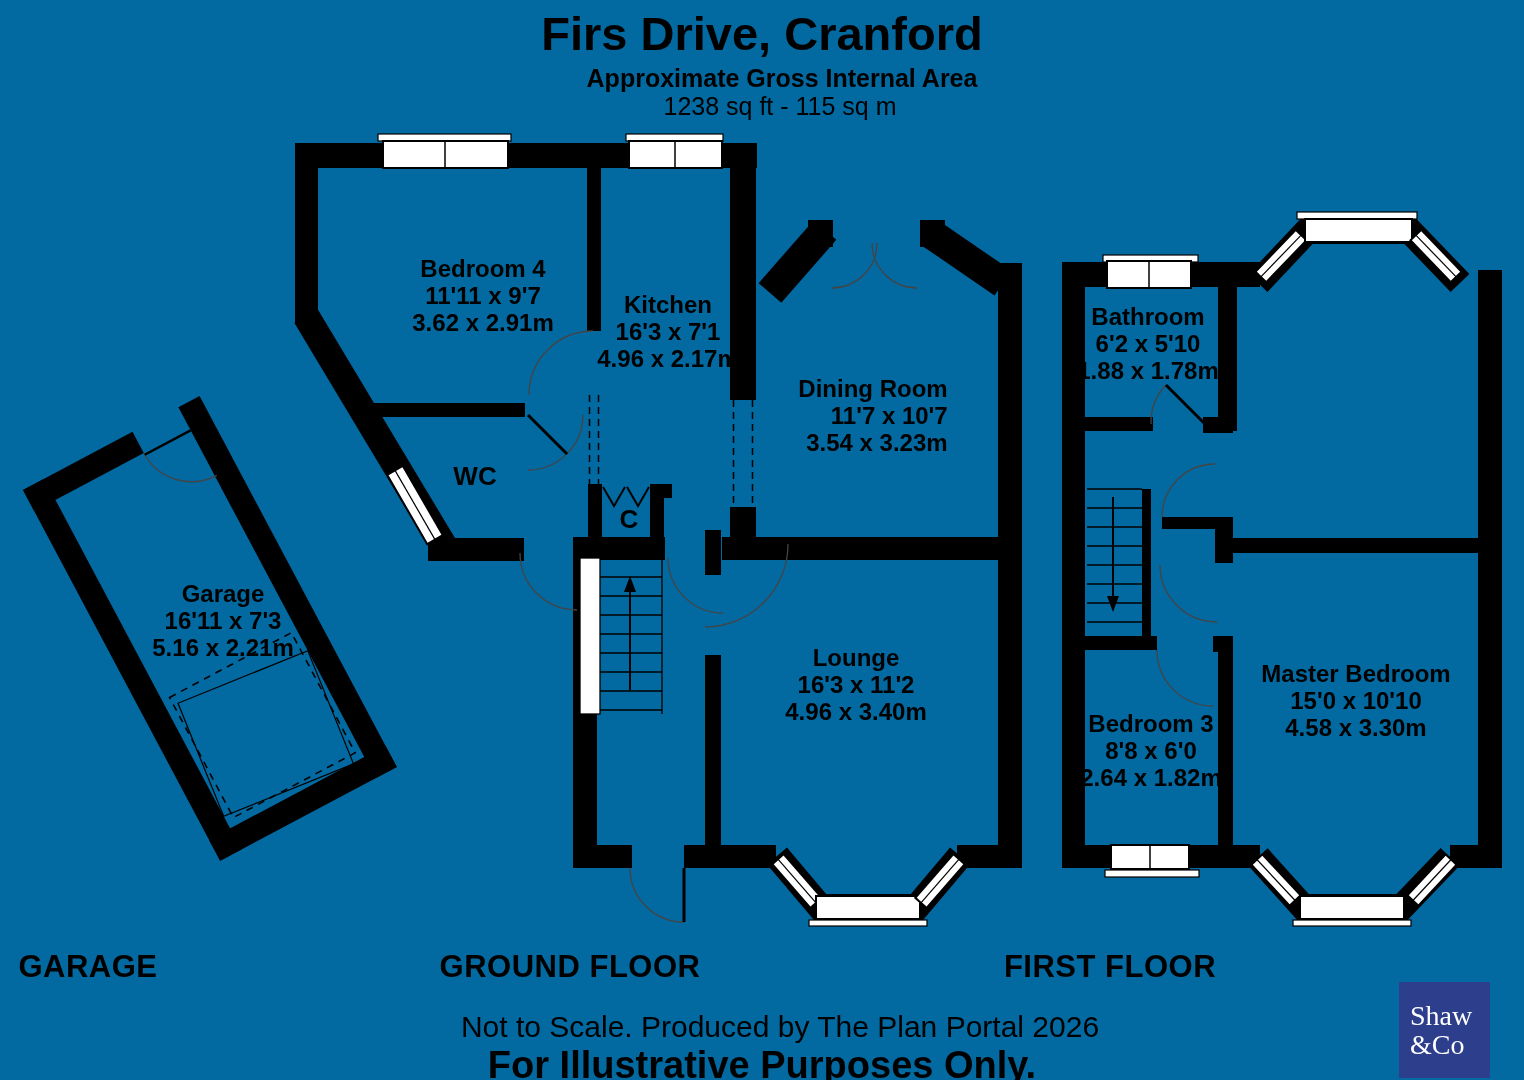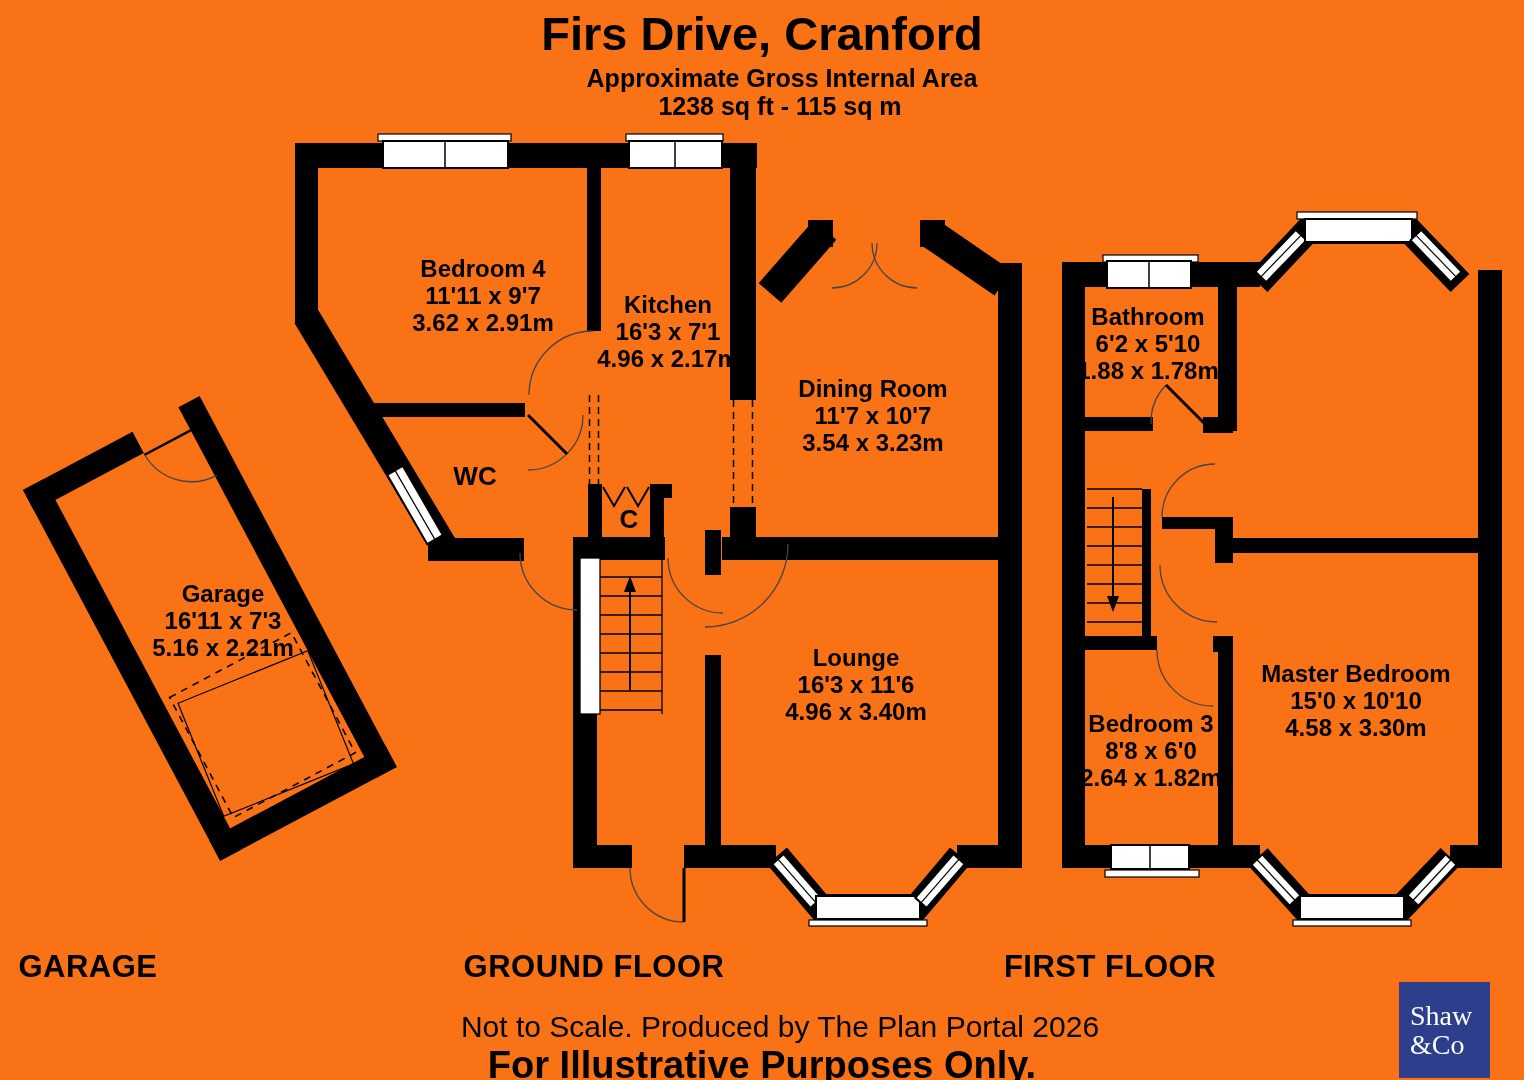--- a/index.html
+++ b/index.html
@@ -1,22 +1,22 @@
 <!DOCTYPE html>
 <html><head>
 <meta charset="utf-8">
 <style>
   html,body{margin:0;padding:0;background:#fff;}
-  #canvas{position:relative;width:1524px;height:1080px;background:#f97316;overflow:hidden;
+  #canvas{position:relative;width:1524px;height:1080px;background:#0369a1;overflow:hidden;
           font-family:"Liberation Sans", sans-serif;color:#000;}
   #plan-svg{position:absolute;left:0;top:0;}
   .hdr{position:absolute;left:0;top:8px;width:100%;text-align:center;}
   .hdr .t1{font-size:47px;font-weight:bold;line-height:52px;}
   .hdr .t2{font-size:25px;font-weight:bold;line-height:28px;margin-top:4px;padding-left:40px;}
-  .hdr .t3{font-size:25px;font-weight:bold;line-height:28px;margin-left:36px;}
+  .hdr .t3{font-size:25px;font-weight:normal;line-height:28px;margin-left:36px;}
   .room-label{position:absolute;transform:translate(-50%,-50%);text-align:center;
               font-size:24px;font-weight:bold;line-height:27px;white-space:nowrap;}
   .small-label{position:absolute;transform:translate(-50%,-50%);font-size:26px;font-weight:bold;}
   .floor-label{position:absolute;transform:translate(-50%,-50%);font-size:31px;font-weight:bold;
                letter-spacing:0.5px;white-space:nowrap;}
   .footer{position:absolute;left:0;width:100%;text-align:center;white-space:nowrap;}
   #footer1{top:1010px;font-size:30px;margin-left:18px;}
   #footer2{top:1044px;font-size:38px;font-weight:bold;}
   #logo{position:absolute;left:1399px;top:982px;width:91px;height:96px;
         font-family:"Liberation Serif", serif;color:#fff;padding-left:0;
@@ -234,28 +234,28 @@
   <div class="room-label" style="left:483px;top:286px;margin-top:9px;">
     <span style="display:block">Bedroom 4</span>
     <span style="display:block">11'11 x 9'7</span>
     <span style="display:block">3.62 x 2.91m</span>
   </div>
   <div class="room-label" style="left:668px;top:331px;">
     <span style="display:block">Kitchen</span>
     <span style="display:block">16'3 x 7'1</span>
     <span style="display:block">4.96 x 2.17m</span>
   </div>
-  <div class="room-label" style="left:873px;top:415px;">
+  <div class="room-label" style="left:873px;top:415px;text-align:right;">
     <span style="display:block">Dining Room</span>
     <span style="display:block">11'7 x 10'7</span>
     <span style="display:block">3.54 x 3.23m</span>
   </div>
   <div class="room-label" style="left:856px;top:684px;">
     <span style="display:block">Lounge</span>
-    <span style="display:block">16'3 x 11'6</span>
+    <span style="display:block">16'3 x 11'2</span>
     <span style="display:block">4.96 x 3.40m</span>
   </div>
   <div class="small-label" style="left:475px;top:476px;">WC</div>
   <div class="small-label" style="left:629px;top:519px;">C</div>
   <div class="room-label" style="left:223px;top:620px;">
     <span style="display:block">Garage</span>
     <span style="display:block">16'11 x 7'3</span>
     <span style="display:block">5.16 x 2.21m</span>
   </div>
   <div class="room-label" style="left:1148px;top:343px;">
@@ -268,21 +268,21 @@
     <span style="display:block">8'8 x 6'0</span>
     <span style="display:block">2.64 x 1.82m</span>
   </div>
   <div class="room-label" style="left:1356px;top:700px;">
     <span style="display:block">Master Bedroom</span>
     <span style="display:block">15'0 x 10'10</span>
     <span style="display:block">4.58 x 3.30m</span>
   </div>
 
   <div class="floor-label" style="left:88px;top:967px;">GARAGE</div>
-  <div class="floor-label" style="left:570px;top:967px;margin-left:24px;">GROUND FLOOR</div>
+  <div class="floor-label" style="left:570px;top:967px;">GROUND FLOOR</div>
   <div class="floor-label" style="left:1110px;top:967px;">FIRST FLOOR</div>
 
   <div class="footer" id="footer1">Not to Scale. Produced by The Plan Portal 2026</div>
   <div class="footer" id="footer2">For Illustrative Purposes Only.</div>
 
   <div id="logo" style="background: rgb(45, 62, 141); color: rgb(255, 255, 255);">
     <div>Shaw</div>
     <div>&amp;Co</div>
   </div>
 

